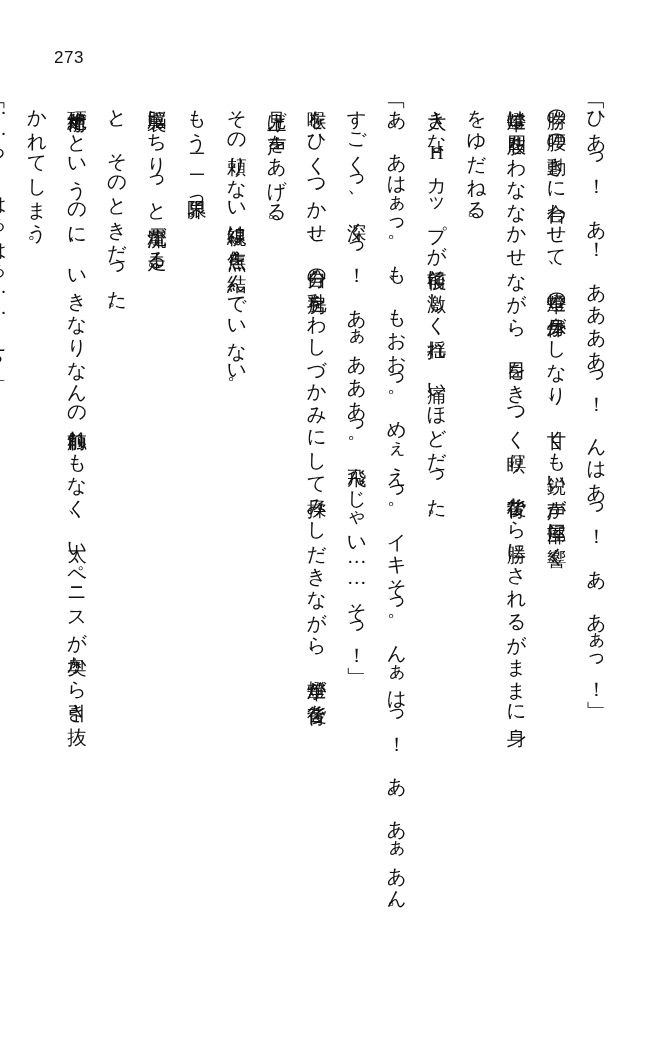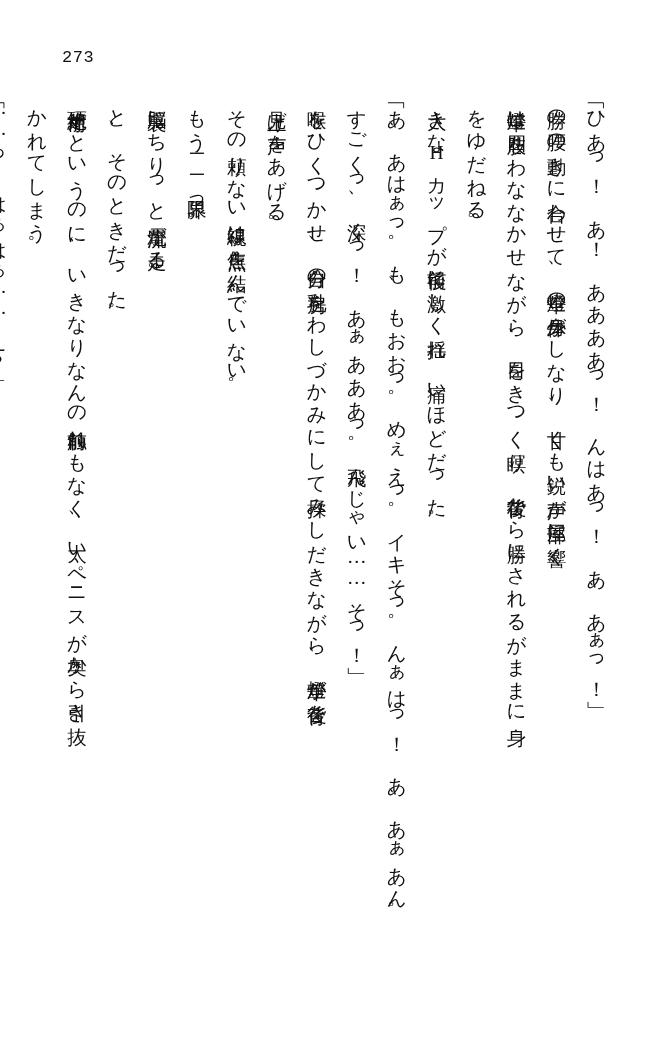--- a/index.html
+++ b/index.html
@@ -17,25 +17,25 @@
   }
   #page {
     position: relative;
     width: 668px;
     height: 1050px;
     box-sizing: border-box;
   }
   #page-number {
     position: absolute;
     top: 48px;
-    left: 62px;
+    left: 54px;
     font-size: 17px;
     letter-spacing: 0.5px;
     color: #111111;
-    font-family: Liberation Mono, monospace;
+    font-family: Liberation Sans, sans-serif;
   }
   
   #body-text {
     position: absolute;
     top: 96px;
     right: 52px;
     height: 910px;
     width: 590px;
     writing-mode: vertical-rl;
     -webkit-writing-mode: vertical-rl;

